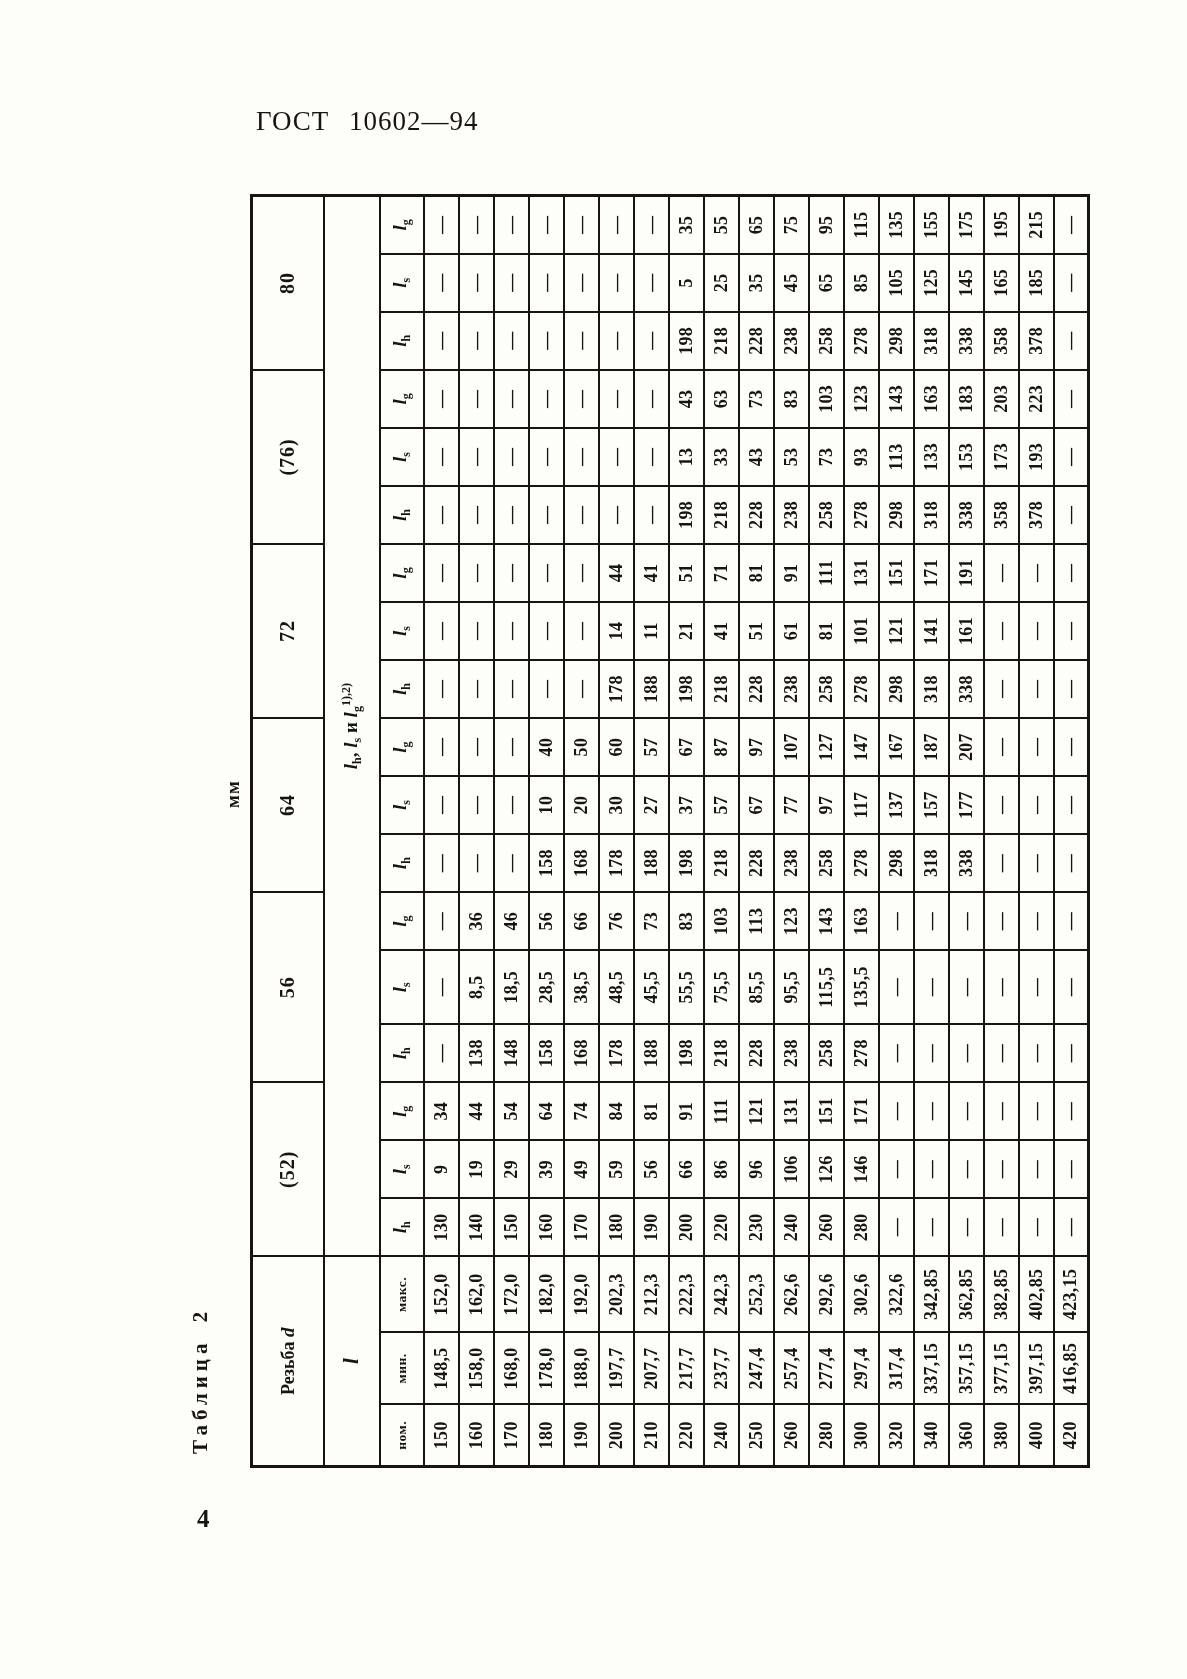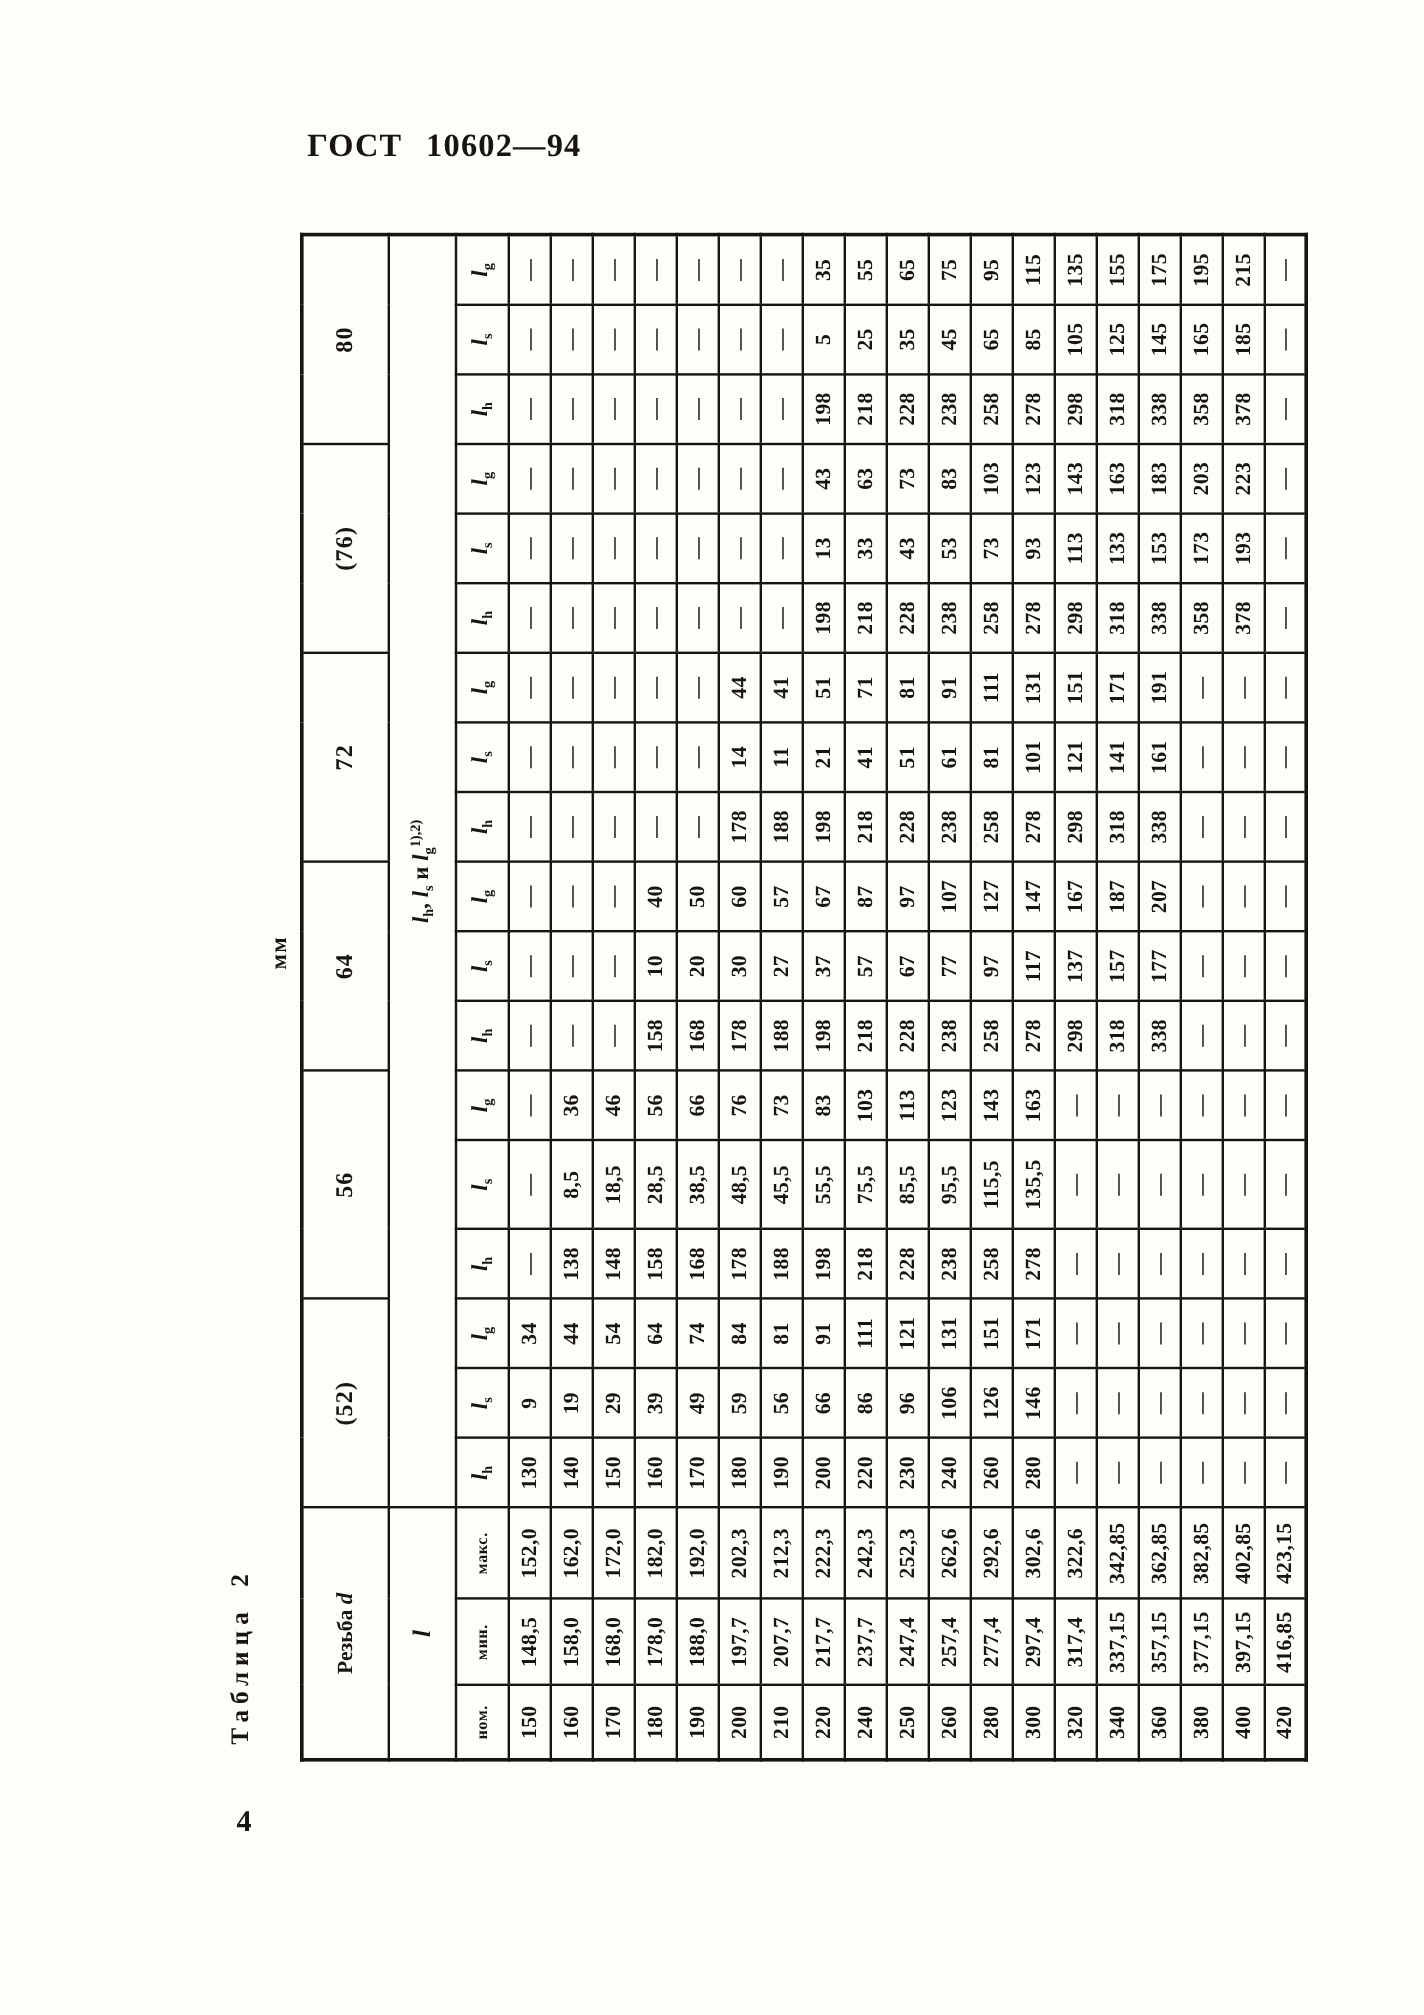--- a/index.html
+++ b/index.html
@@ -4,21 +4,21 @@
 <style>
   html,body{margin:0;padding:0;}
   body{
     width:1187px;height:1679px;position:relative;overflow:hidden;
     background:#fdfdfa;
     font-family:"Liberation Serif","DejaVu Serif",serif;
     color:#181410;
   }
   .doc-header{
     position:absolute;left:256px;top:106px;
-    font-size:27px;font-weight:700;letter-spacing:1px;word-spacing:12px;
+    font-size:27px;font-weight:400;letter-spacing:1px;word-spacing:12px;
     white-space:nowrap;
   }
   .page-num{
     position:absolute;left:197px;top:1505px;
     font-size:25px;font-weight:700;
   }
   .rot-wrap{
     position:absolute;left:188px;top:188px;width:912px;height:1280px;
   }
   .readable{

